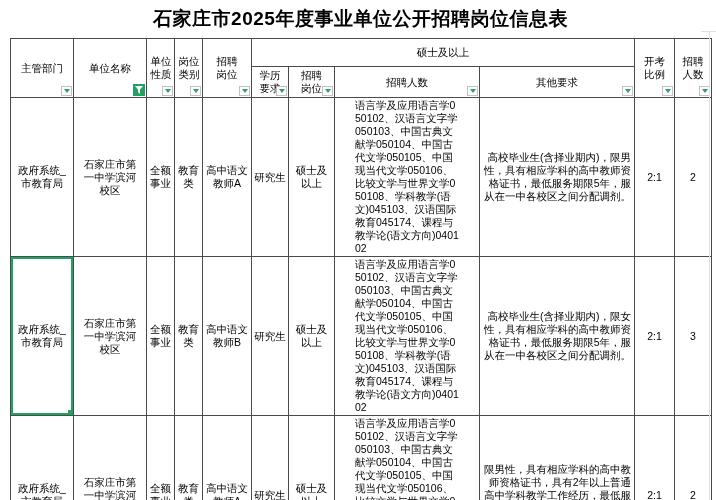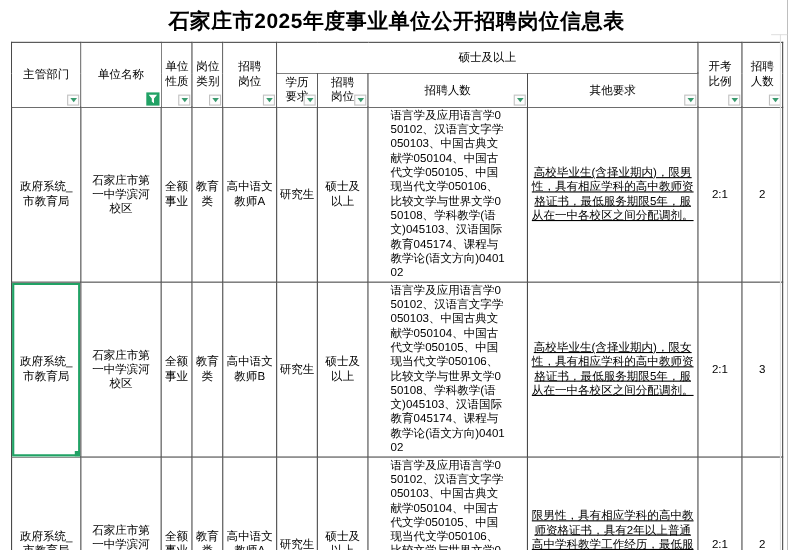--- a/index.html
+++ b/index.html
@@ -26,21 +26,21 @@
   }
   tr.h1 { height: 28px; }
   tr.h2 { height: 31px; }
   tr.r0 { height: 118px; }
   tr.r1 { height: 130px; }
   tr.r2 { height: 128px; }
   tr.r3 { height: 100px; }
   .w2 { display: inline-block; width: 2.1em; word-break: break-all; }
   td.cell-narrow { padding: 0 5px; }
   td.cell-majors { text-align: left; vertical-align: top; padding: 1px 20px; }
-  td.cell-other  { text-align: center; padding: 1px 3px; text-decoration: underline; }
+  td.cell-other  { text-align: right; padding: 1px 3px; }
   td.selected { box-shadow: inset 0 0 0 2px #21a265; position: relative; }
   td.selected::after {
     content: ""; position: absolute; right: 0; bottom: 0;
     width: 5px; height: 5px; background: #21a265;
   }
   .farrow {
     position: absolute; right: 1px; bottom: 1px; width: 11px; height: 10px;
     background: #fdfdfd; border: 1px solid #c2c2c2;
     display: flex; align-items: center; justify-content: center;
   }

